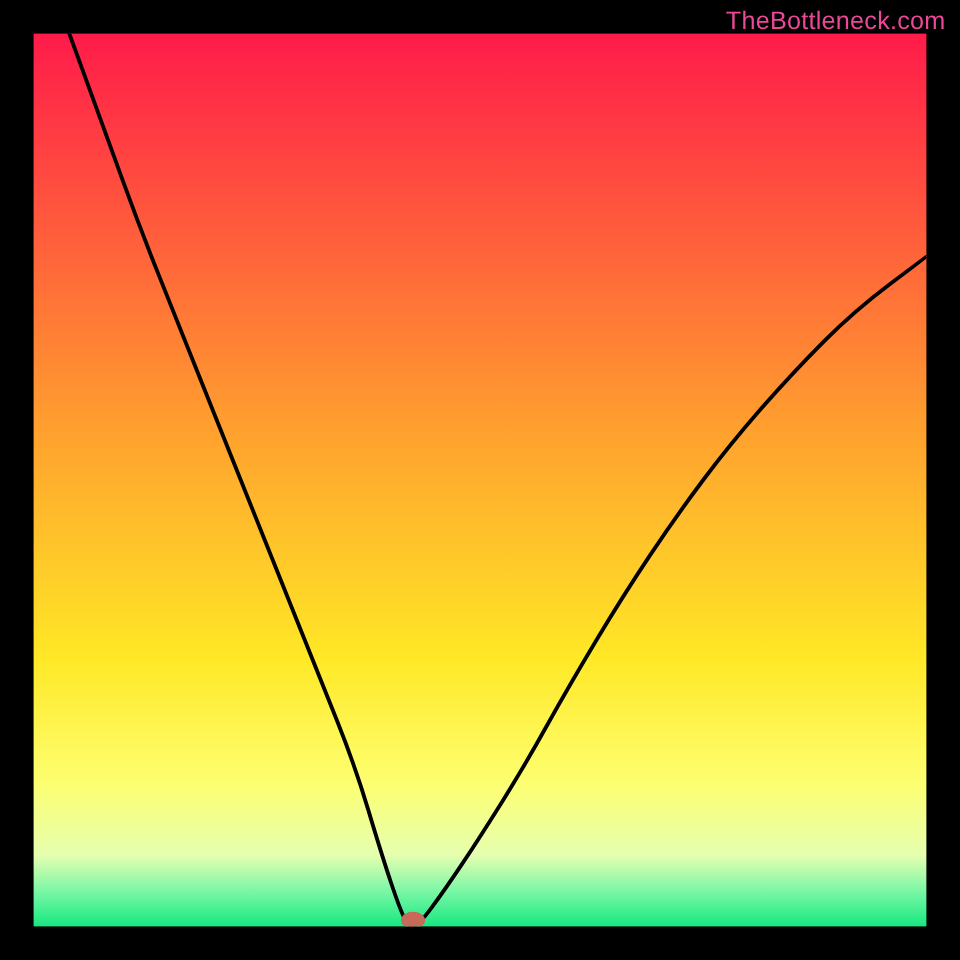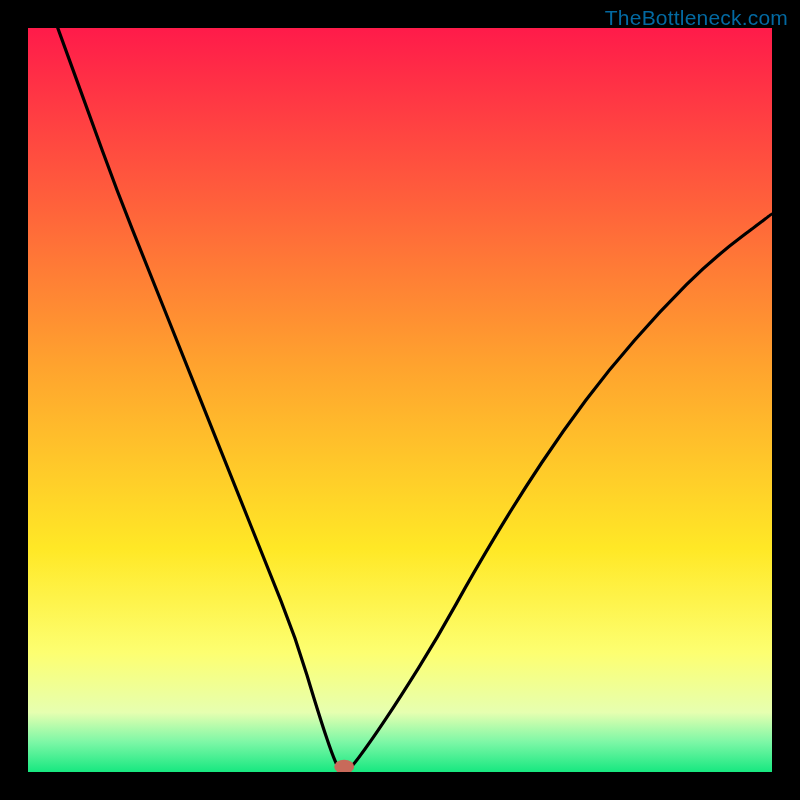--- a/index.html
+++ b/index.html
@@ -26,21 +26,21 @@
       #fdff71 84%,
       #e6ffb0 92%,
       #7cf7a6 96%,
       #17e880 100%
     );
   }
   #watermark {
     position: absolute;
     top: 6px;
     right: 12px;
-    color: #0369a1;
+    color: #ec4899;
     font-size: 21px;
     font-weight: 500;
     letter-spacing: 0.2px;
     z-index: 10;
   }
   svg {
     position: absolute;
     left: 0;
     top: 0;
   }

